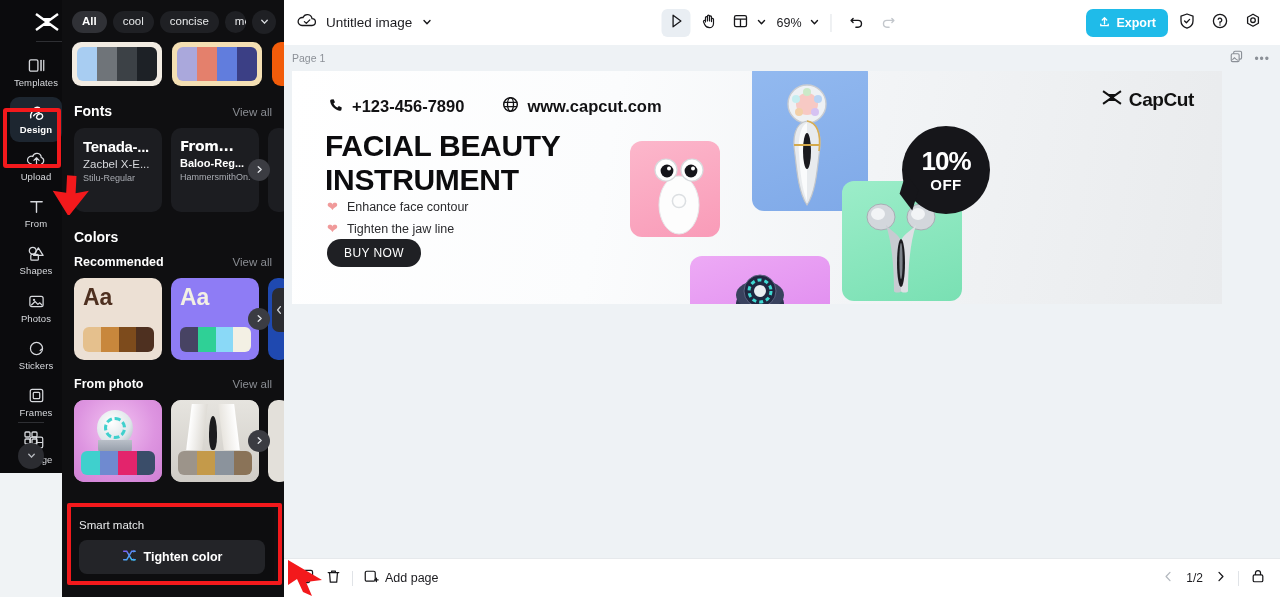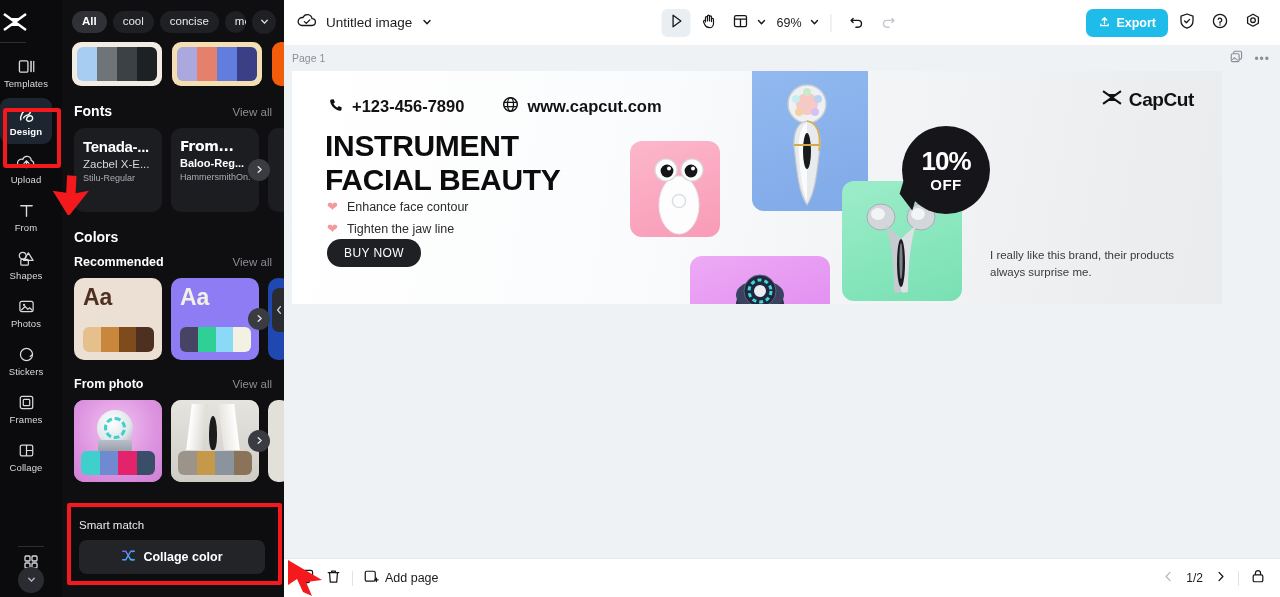--- a/index.html
+++ b/index.html
@@ -5,22 +5,22 @@
   * { box-sizing: border-box; margin: 0; padding: 0; }
   html, body {
     width: 1280px; height: 597px;
     font-family: "Liberation Sans", sans-serif;
     overflow: hidden; background: #f0f3f5;
   }
   .app { position: relative; width: 1280px; height: 597px; display: flex; }
 
   
   .rail {
-    width: 62px; height: 597px; background: #0b0b0d;
-    display: flex; flex-direction: column; align-items: flex-start;
+    width: 62px; height: 473px; background: #0b0b0d;
+    display: flex; flex-direction: column; align-items: flex-end;
     flex-shrink: 0; position: relative; z-index: 5;
   }
   .rail-logo { margin-top: 9px; margin-bottom: 7px; width: 30px; height: 26px;
     display: flex; align-items: center; justify-content: center; }
   .rail-div { width: 26px; height: 1px; background: #2e2f33; margin-bottom: 7px; }
   .rail-item {
     width: 52px; height: 46px; border-radius: 9px; margin-bottom: 2px;
     display: flex; flex-direction: column; align-items: center; justify-content: center;
     gap: 3px; cursor: pointer;
   }
@@ -484,21 +484,21 @@
                   <stop offset="0" stop-color="#7b5cf5"></stop>
                   <stop offset="1" stop-color="#2fd6f5"></stop>
                 </linearGradient>
               </defs>
             <path d="M1.8 3.4 L5 3.4 L10.4 12.6 L14 12.6" stroke="url(#shg)" stroke-width="1.6" fill="none" stroke-linecap="round"></path>
             <path d="M1.8 12.6 L5 12.6 L10.4 3.4 L14 3.4" stroke="url(#shg)" stroke-width="1.6" fill="none" stroke-linecap="round"></path>
             <path d="M12.2 1.8 L14.3 3.4 L12.2 5" fill="url(#shg)"></path>
             <path d="M12.2 11 L14.3 12.6 L12.2 14.2" fill="url(#shg)"></path>
           </svg>
         </span>
-        <span>Collage color</span>
+        <span>Tighten color</span>
       </div>
     </div>
 
     <div class="panel-handle">
       <span>
         <svg width="8" height="10" viewBox="0 0 8 10">
             <path d="M5.4 1.6 L2.6 5 L5.4 8.4" stroke="#cdd0d5" stroke-width="1.3" fill="none" stroke-linecap="round" stroke-linejoin="round"></path>
           </svg>
       </span>
     </div>
@@ -696,22 +696,22 @@
             <svg width="17" height="17" viewBox="0 0 17 17">
                 <circle cx="8.5" cy="8.5" r="6.8" stroke="#121214" stroke-width="1.5" fill="none"></circle>
                 <ellipse cx="8.5" cy="8.5" rx="3" ry="6.8" stroke="#121214" stroke-width="1.3" fill="none"></ellipse>
                 <path d="M2 6.4 L15 6.4 M2 10.6 L15 10.6" stroke="#121214" stroke-width="1.3"></path>
               </svg>
           </span>
           <span>www.capcut.com</span>
         </div>
 
         <div class="c-head">
+          <div>FACIAL BEAUTY</div>
           <div>INSTRUMENT</div>
-          <div>FACIAL BEAUTY</div>
         </div>
 
         <div class="c-bul" style="top:128px">
           <span class="heart">❤</span>
           <span>Enhance face contour</span>
         </div>
         <div class="c-bul" style="top:150px">
           <span class="heart">❤</span>
           <span>Tighten the jaw line</span>
         </div>
@@ -726,21 +726,20 @@
               </svg>
           </span>
           <span>CapCut</span>
         </div>
 
         <div class="badge">
           <span class="badge-n">10%</span>
           <span class="badge-o">OFF</span>
         </div>
 
-        <div class="c-quote">I really like this brand, their products always surprise me.</div>
       </div>
 
     </div>
 
     <div class="bottombar">
       <span>
         <svg width="17" height="17" viewBox="0 0 18 18">
             <rect x="5.6" y="2.6" width="9.8" height="9.8" rx="1.6" stroke="#17171a" stroke-width="1.3" fill="none"></rect>
             <rect x="2.6" y="5.6" width="9.8" height="9.8" rx="1.6" stroke="#17171a" stroke-width="1.3" fill="#fff"></rect>
             <path d="M4 13.4 L6.6 10.6 L8.4 12.4 L11 15" stroke="#17171a" stroke-width="1.2" fill="none"></path>

